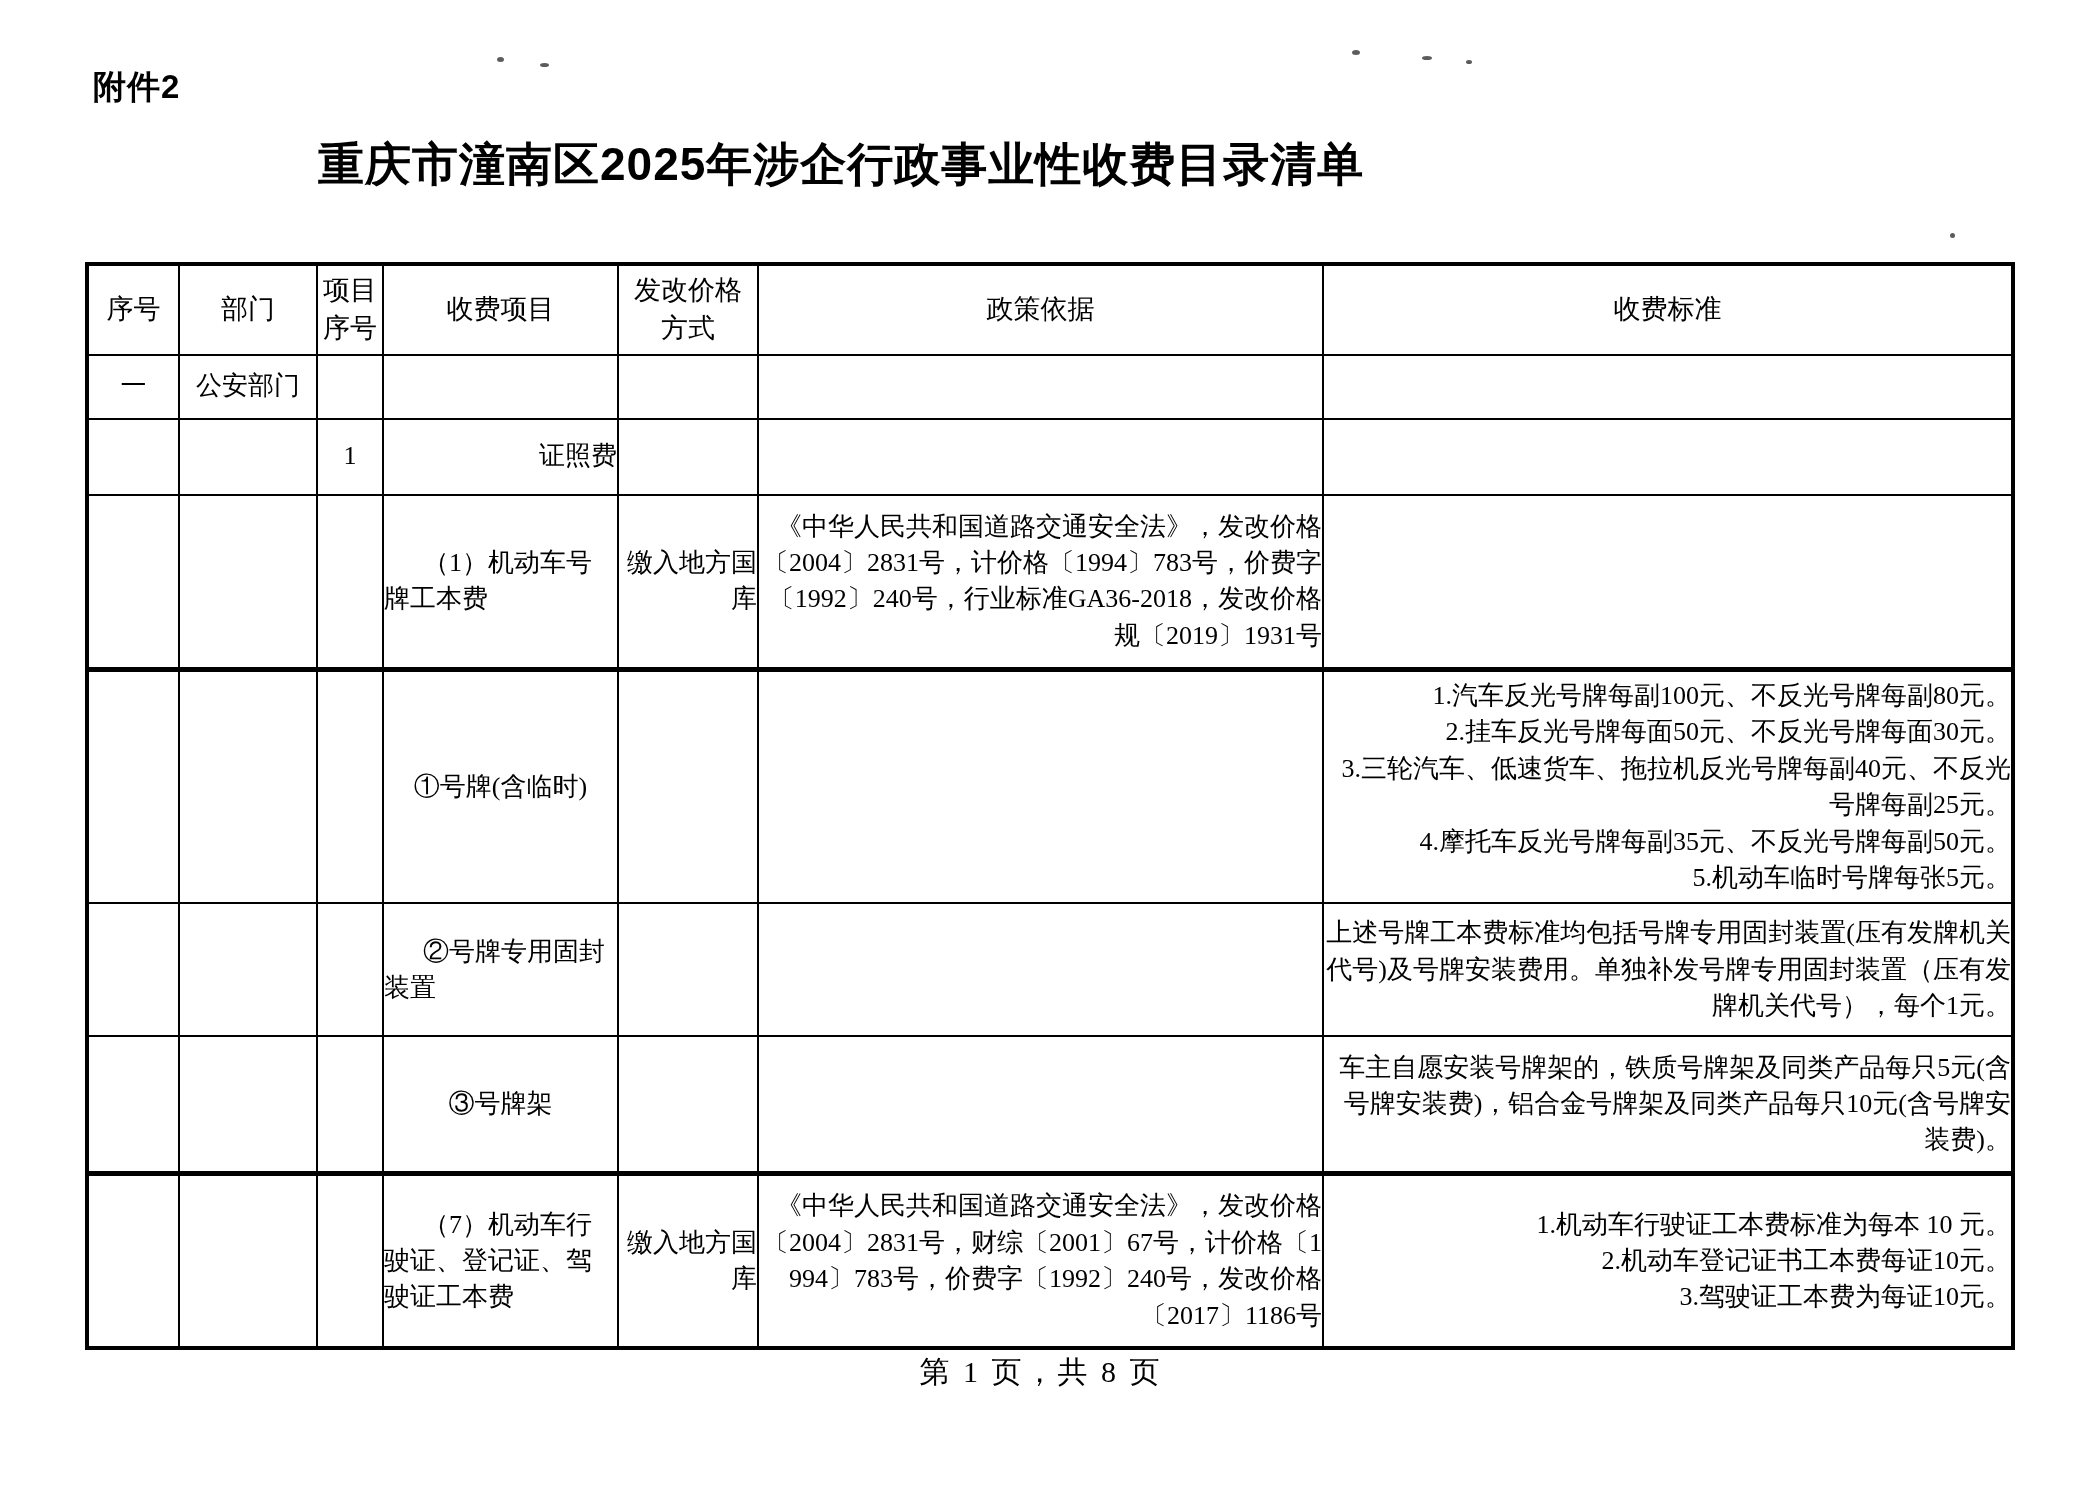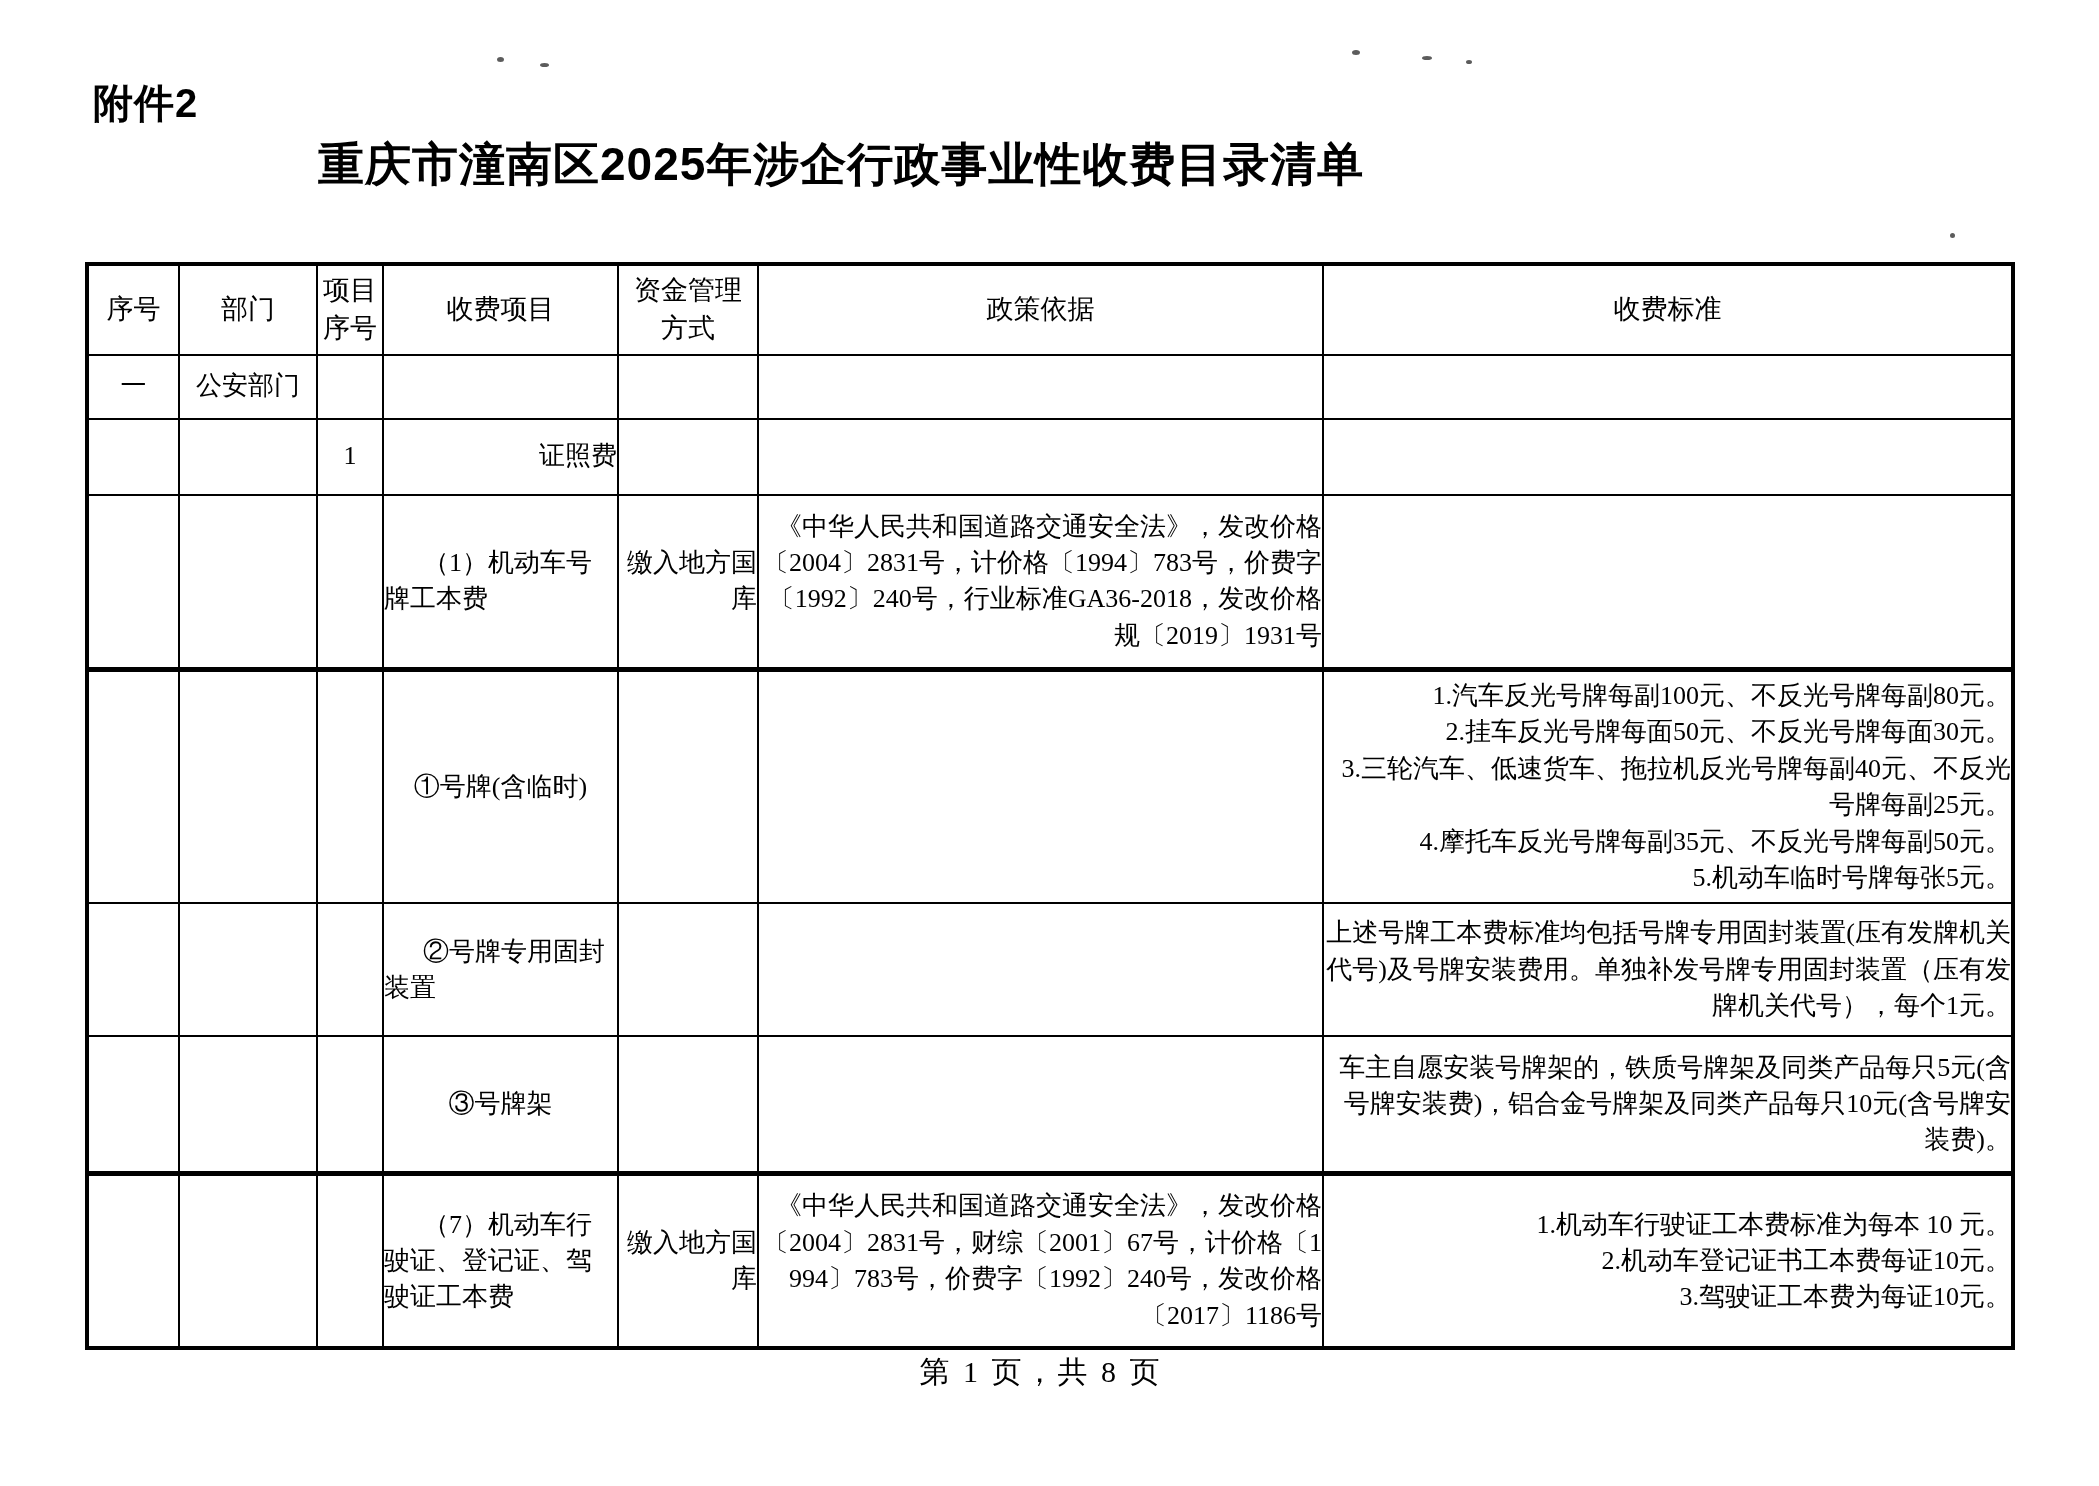--- a/index.html
+++ b/index.html
@@ -12,22 +12,22 @@
     width: 2099px;
     height: 1486px;
     background: #ffffff;
     font-family: "Liberation Serif", "DejaVu Serif", serif;
     color: #000;
     overflow: hidden;
   }
   .attachment-label {
     position: absolute;
     left: 93px;
-    top: 76px;
-    font-size: 40px;
+    top: 65px;
+    font-size: 33px;
     font-weight: bold;
     font-family: "Liberation Sans", "DejaVu Sans", sans-serif;
     letter-spacing: 1px;
   }
   .doc-title {
     position: absolute;
     left: 318px;
     top: 134px;
     width: 930px;
     margin: 0;
@@ -108,21 +108,21 @@
       <col style="width:140px">
       <col style="width:565px">
       <col style="width:690px">
     </colgroup>
     <thead>
       <tr id="header-row" style="height:84px">
           <th>序号</th>
           <th>部门</th>
           <th>项目 序号</th>
           <th>收费项目</th>
-          <th>资金管理 方式</th>
+          <th>发改价格 方式</th>
           <th>政策依据</th>
           <th>收费标准</th>
         </tr>
     </thead>
     <tbody id="table-body">
         <tr style="height: 64px;">
           <td class="c-center">一</td>
           <td class="c-center">公安部门</td>
           <td class="c-center"></td>
           <td class="c-center"></td>

